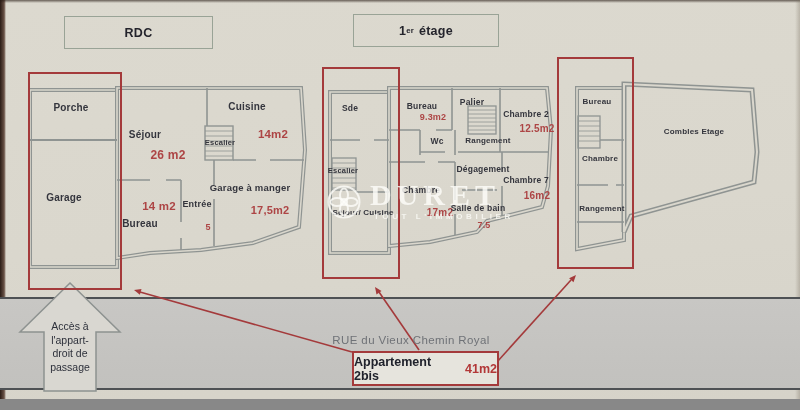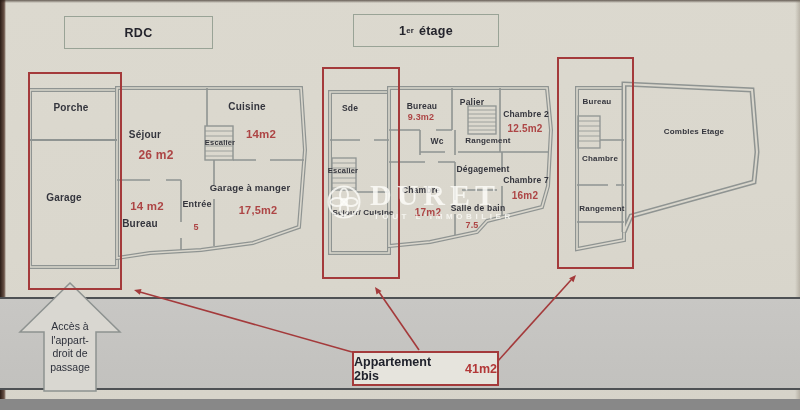--- a/index.html
+++ b/index.html
@@ -17,21 +17,21 @@
   .street-band{position:absolute;left:0;top:297px;width:800px;height:89px;
     background:linear-gradient(180deg,#c8c7c4,#c2c1be);
     border-top:2px solid #4e5154;border-bottom:2px solid #4e5154;z-index:1;}
   .layer-svg{position:absolute;left:0;top:0;z-index:2;}
   .hdr{position:absolute;border:1.4px solid #99a396;display:flex;align-items:center;
     justify-content:center;font-weight:700;color:#24242c;font-size:12.5px;z-index:3;
     letter-spacing:.3px;}
   .hdr sup{font-size:.62em;margin:0 1px 0 0;}
   .lbl{position:absolute;transform:translate(-50%,-50%);white-space:nowrap;
     color:#34353d;font-weight:600;letter-spacing:.2px;z-index:3;}
-  .lbl.red{color:#ad4545;font-weight:700;}
+  .lbl.red{color:#ad4545;font-weight:700;margin-left:12px;}
   .hl{position:absolute;border:2.5px solid #a43a3b;z-index:5;}
   .wm{position:absolute;z-index:6;}
   .wm-brand{font-family:"Liberation Serif",serif;font-weight:700;font-size:30px;
     color:rgba(252,252,249,.82);letter-spacing:5px;}
   .wm-tag{font-size:8px;letter-spacing:3.6px;color:rgba(252,252,249,.78);font-weight:600;}
   .street-lbl{position:absolute;transform:translate(-50%,-50%);color:#6f7277;
     font-size:11.5px;letter-spacing:.4px;z-index:3;font-weight:500;}
   .apt{position:absolute;left:352px;top:351px;width:143px;height:31px;
     background:#e6e4dd;border:2px solid #a43a3b;display:flex;align-items:center;
     justify-content:center;gap:20px;z-index:6;font-size:12.5px;font-weight:700;}
@@ -172,20 +172,21 @@
         <ellipse cx="18" cy="25" rx="4" ry="6.5"></ellipse>
         <ellipse cx="11" cy="18" rx="6.5" ry="4"></ellipse>
         <ellipse cx="25" cy="18" rx="6.5" ry="4"></ellipse>
         <circle cx="18" cy="18" r="3"></circle>
       </g>
     </svg>
     <div class="wm-brand" style="position:absolute;left:44px;top:-6px">DURET</div>
     <div class="wm-tag" style="position:absolute;left:48px;top:28px;white-space:nowrap">TOUT L'IMMOBILIER</div>
   </div>
 
+  <div class="street-lbl" style="left:411px;top:340px">RUE du Vieux Chemin Royal</div>
   <div class="apt">
     <span class="apt-name">Appartement 2bis</span>
     <span class="apt-area">41m2</span>
   </div>
 
   <div class="acc">
     <div>Accès à</div>
     <div>l'appart-</div>
     <div>droit de</div>
     <div>passage</div>

